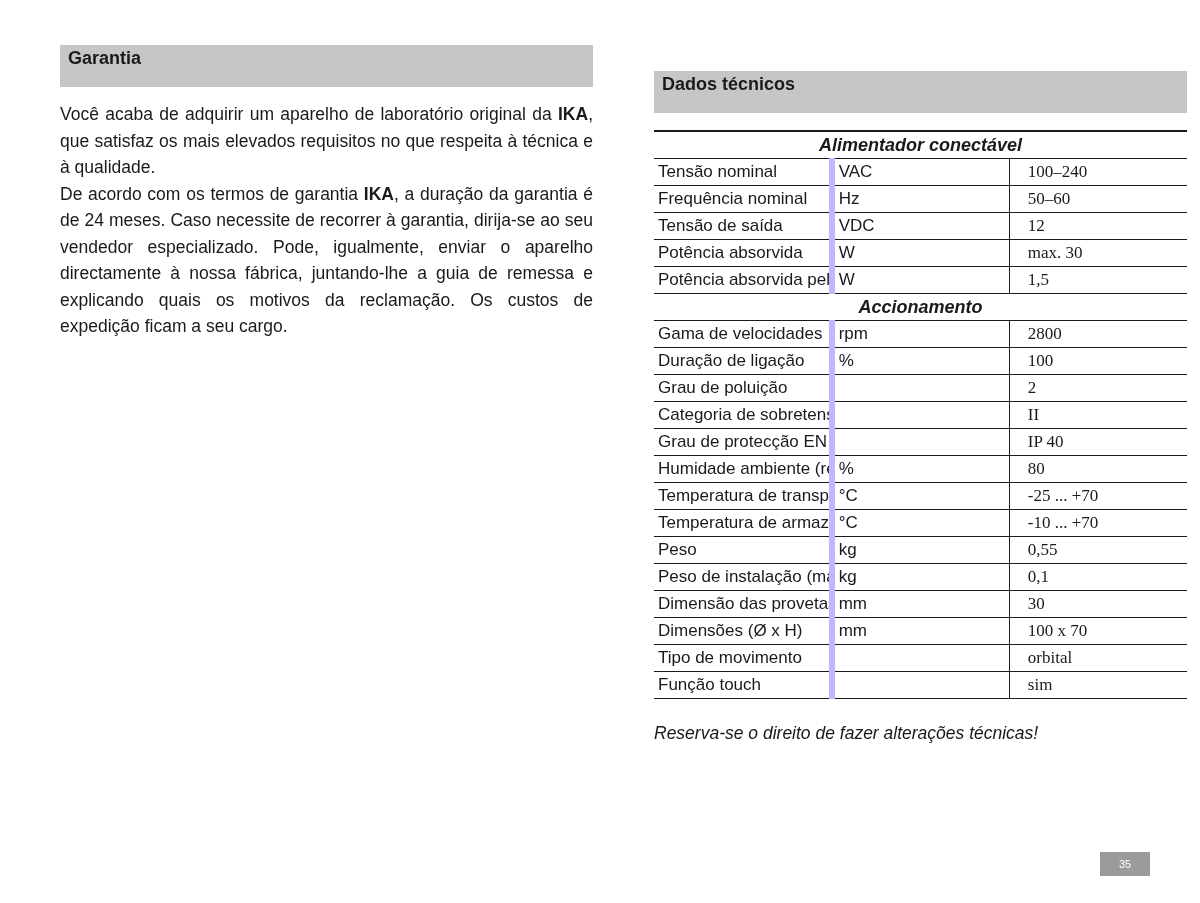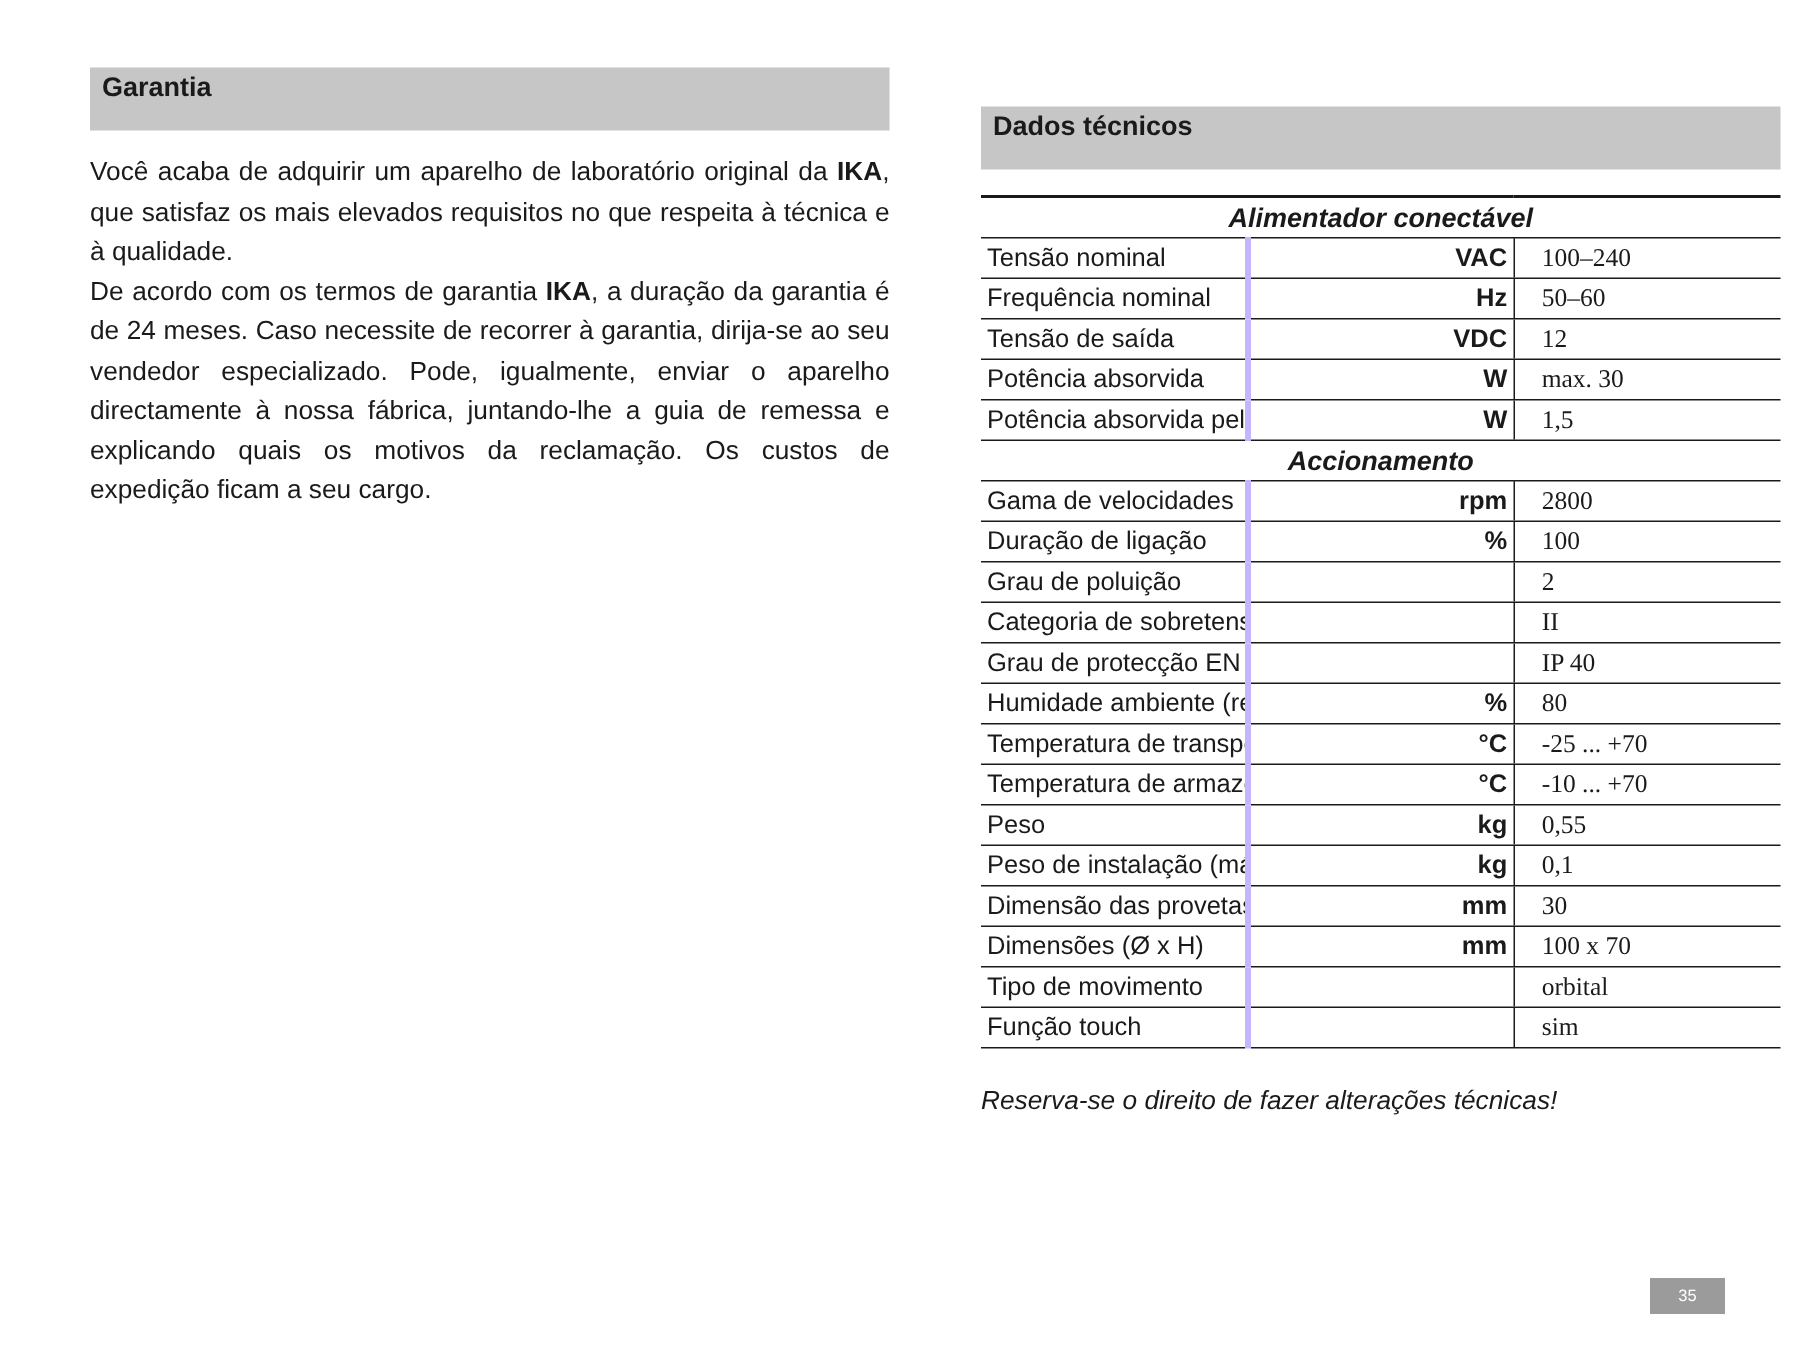--- a/index.html
+++ b/index.html
@@ -40,21 +40,21 @@
   .tech-table td {
     font-size: 17px;
     line-height: 26px;
     padding: 0 4px 0 4px;
     border-bottom: 1px solid #1a1a1a;
     white-space: nowrap;
     overflow: hidden;
     vertical-align: middle;
   }
   .tech-table td.lbl  { width: 276px; }
-  .tech-table td.unit { width: 65px;  font-weight: bold; border-left: 4px solid #c4b5fd; text-align: right; }
+  .tech-table td.unit { width: 65px;  font-weight: normal; border-left: 6px solid #c4b5fd; }
   .tech-table td.val  { border-left: 1px solid #1a1a1a; padding-left: 18px; font-family: Liberation Serif, serif; }
   .tech-table tr.section-row td {
     font-weight: bold;
     font-style: italic;
     font-size: 18px;
     padding-left: 4px;
     text-align: center;
   }
 
   .footnote {

